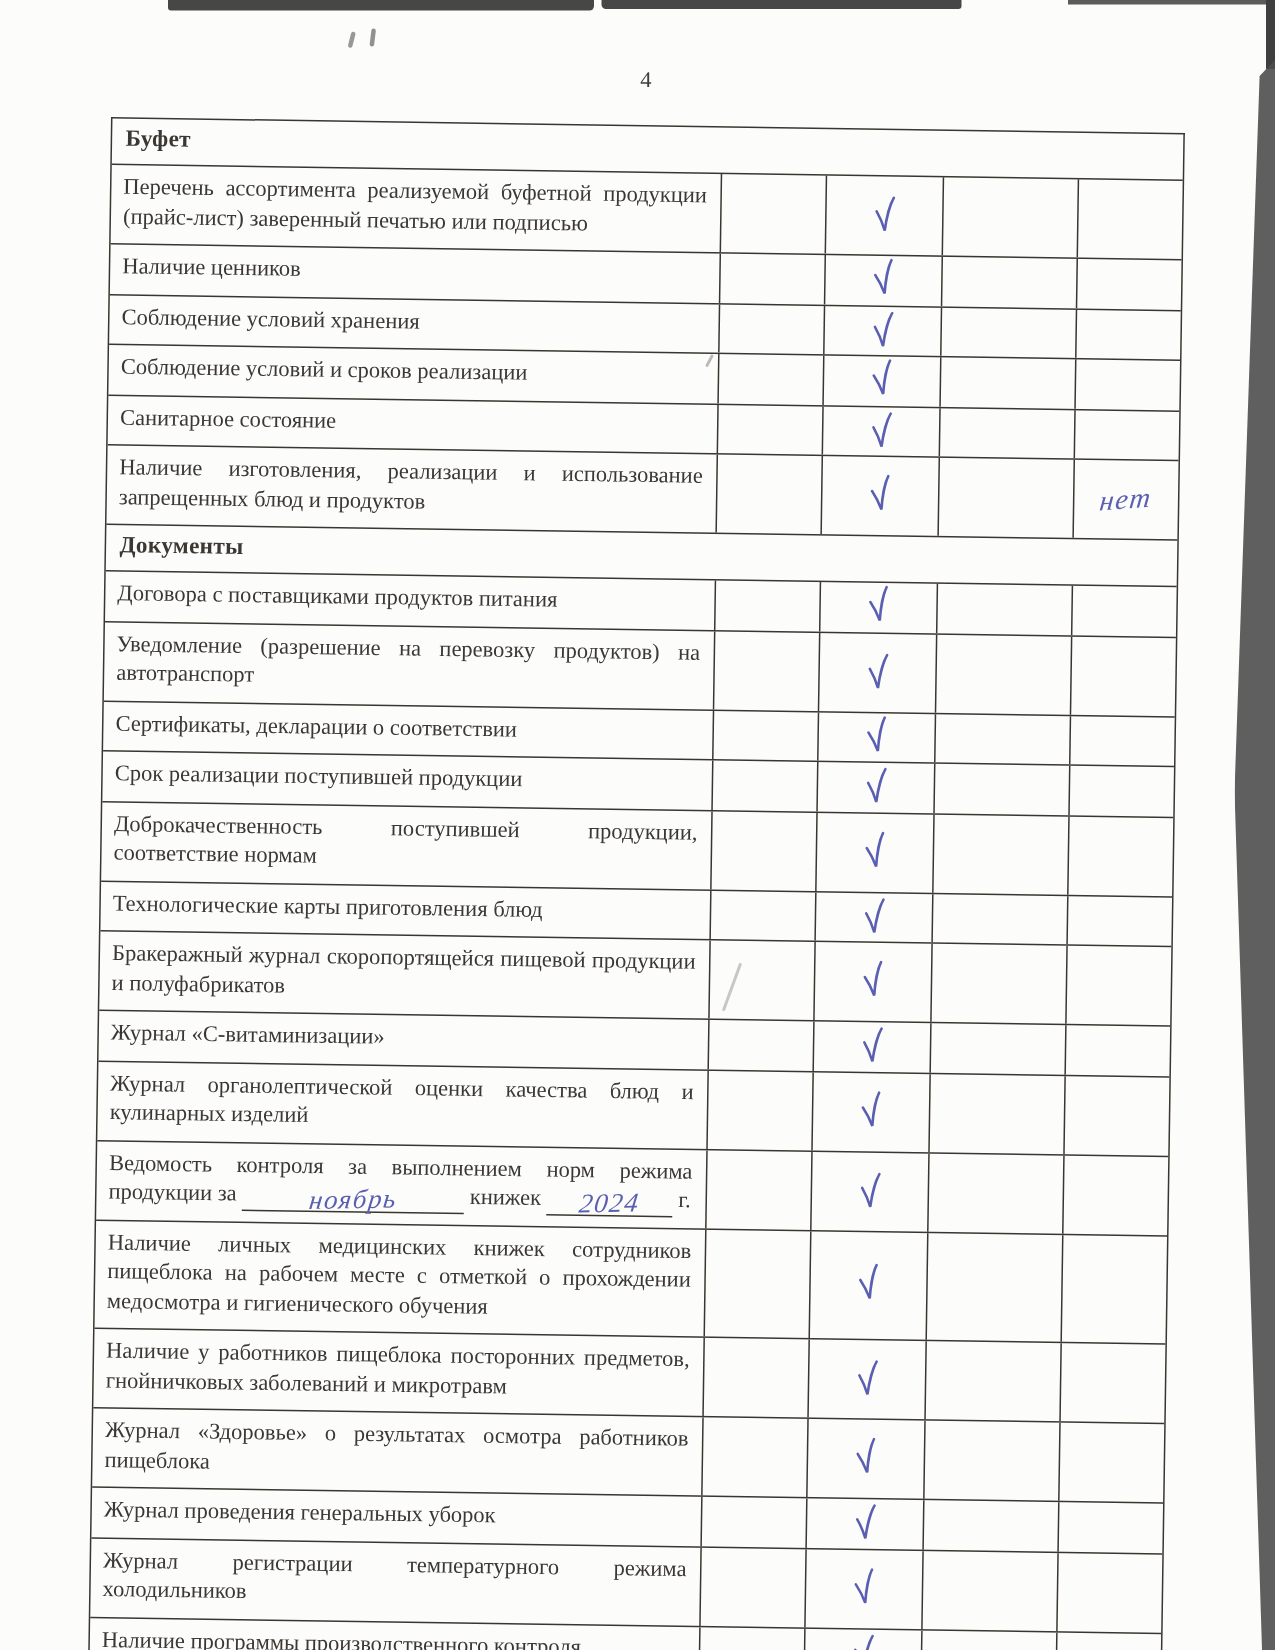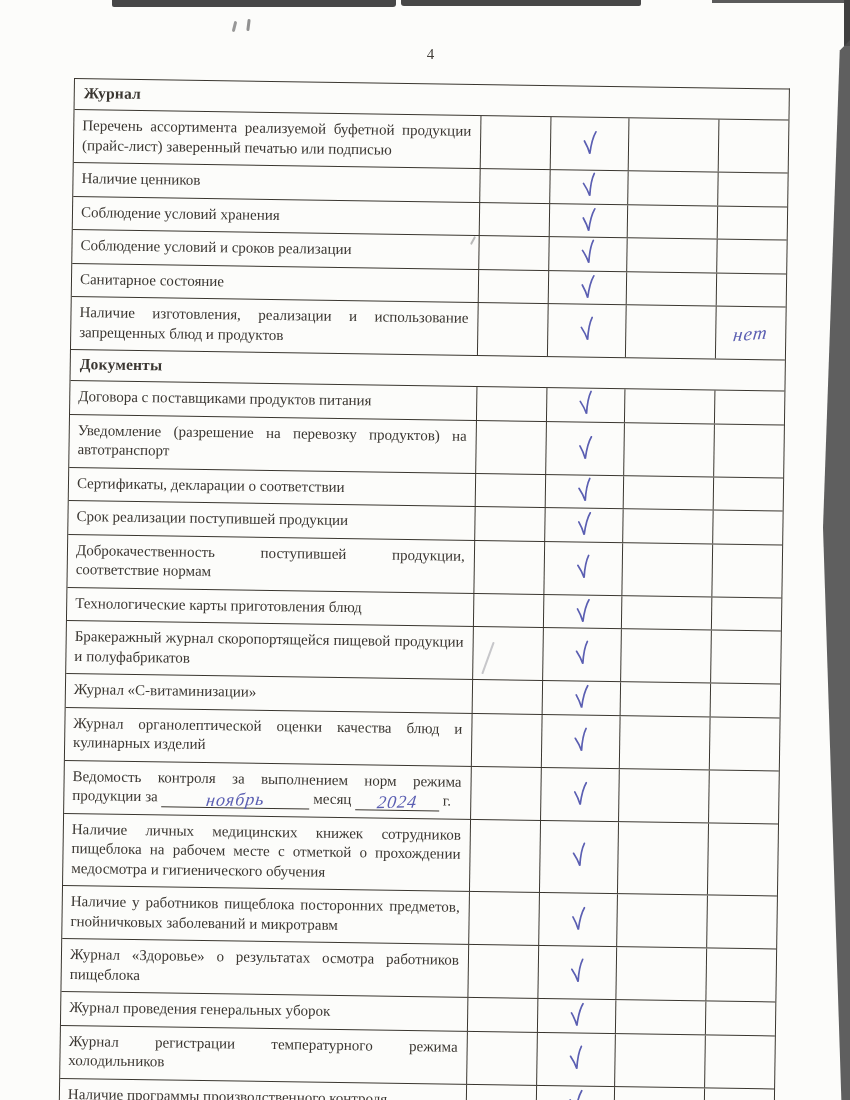--- a/index.html
+++ b/index.html
@@ -87,21 +87,21 @@
   <div class="right-band"></div>
 
   <div class="pen-mark q1"></div>
   <div class="pen-mark q2"></div>
   <div class="pen-mark s1"></div>
   <div class="pen-mark s2"></div>
 
   <div class="page-number">4</div>
 
   <div class="doc-table" id="doc-table">
-      <div class="section-row"><span>Журнал</span></div>
+      <div class="section-row"><span>Буфет</span></div>
       <div class="t-row">
         <div class="cell label">Перечень ассортимента реализуемой буфетной продукции (прайс-лист) заверенный печатью или подписью</div>
         <div class="cell cA"></div>
         <div class="cell cB">
           <svg viewBox="0 0 16 26" class="check-svg">
             <path d="M2.5 10 C4 13 6 18 7.2 23 C8.5 16 11.5 6 14.5 1.5"></path>
           </svg>
         </div>
         <div class="cell cC"></div>
         <div class="cell cD"></div>
@@ -257,21 +257,21 @@
         <div class="cell cA"></div>
         <div class="cell cB">
           <svg viewBox="0 0 16 26" class="check-svg">
             <path d="M2.5 10 C4 13 6 18 7.2 23 C8.5 16 11.5 6 14.5 1.5"></path>
           </svg>
         </div>
         <div class="cell cC"></div>
         <div class="cell cD"></div>
       </div>
       <div class="t-row">
-        <div class="cell label"><span>Ведомость контроля за выполнением норм режима продукции за </span><span class="blank w1"><span class="hand">ноябрь</span></span><span> месяц </span><span class="blank w2"><span class="hand">2024</span></span><span> г.</span></div>
+        <div class="cell label"><span>Ведомость контроля за выполнением норм режима продукции за </span><span class="blank w1"><span class="hand">ноябрь</span></span><span> книжек </span><span class="blank w2"><span class="hand">2024</span></span><span> г.</span></div>
         <div class="cell cA"></div>
         <div class="cell cB">
           <svg viewBox="0 0 16 26" class="check-svg">
             <path d="M2.5 10 C4 13 6 18 7.2 23 C8.5 16 11.5 6 14.5 1.5"></path>
           </svg>
         </div>
         <div class="cell cC"></div>
         <div class="cell cD"></div>
       </div>
       <div class="t-row">

